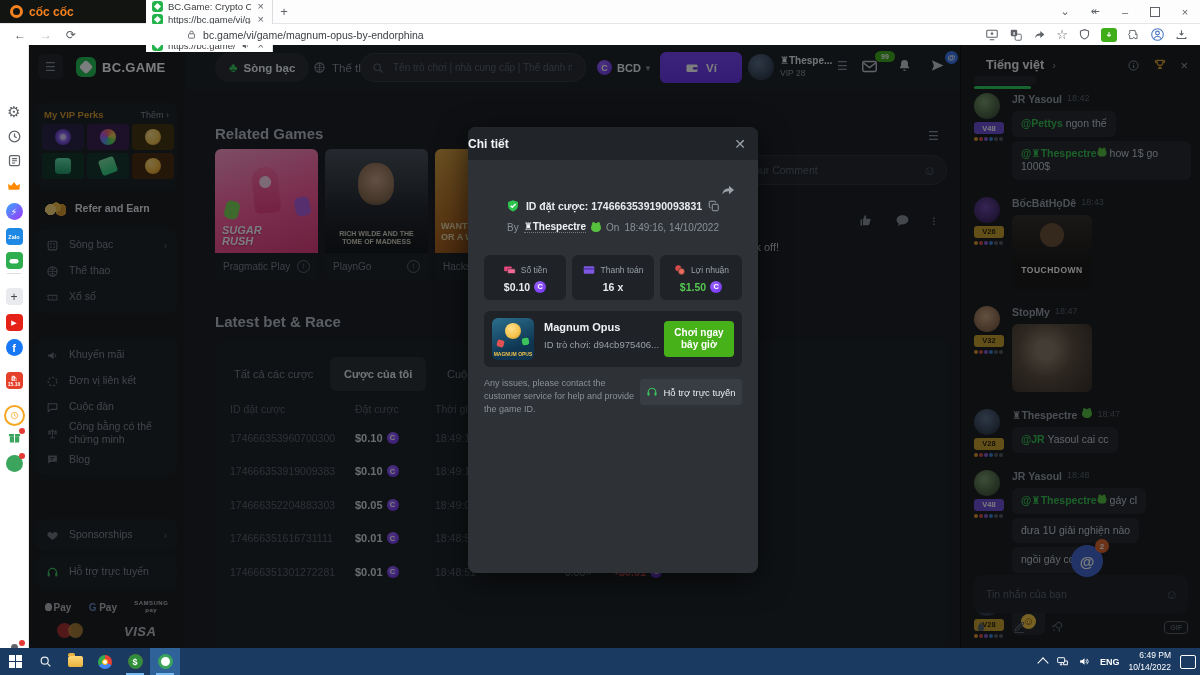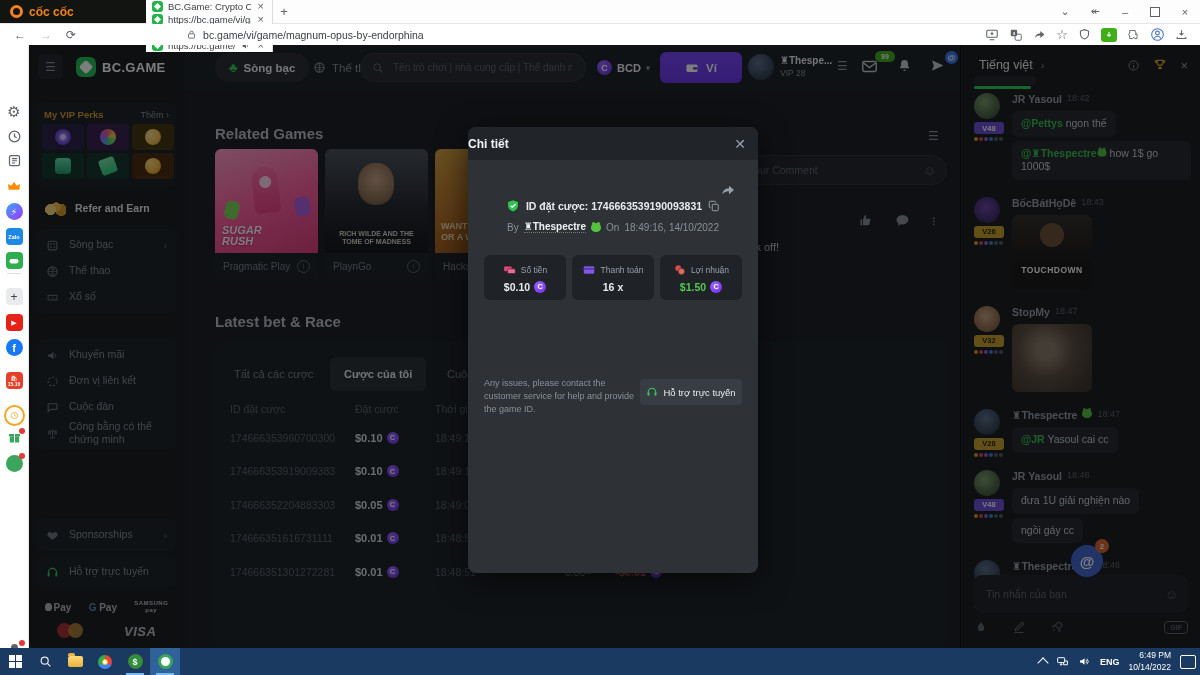--- a/index.html
+++ b/index.html
@@ -146,21 +146,21 @@
   #bethead{position:absolute;left:0;top:58px;width:100%;height:20px;color:#5a6169;font-size:10.5px;}
   .betrow{position:absolute;left:0;width:100%;height:33px;}
   .betrow .bid,.betrow .btime{color:#5a6169;font-size:10.5px;white-space:nowrap;overflow:hidden;}
   .betrow .bamt{color:#d7dbdf;font-size:11px;font-weight:bold;display:flex;align-items:center;gap:4px;}
   .betrow .bpay{color:#8a9097;font-size:10.5px;}
   .betrow .bprofit{color:#e05252;font-size:11px;font-weight:bold;display:flex;align-items:center;gap:4px;}
 
   
   #chat{position:absolute;left:932px;top:0;width:240px;height:603px;background:#17191c;border-left:1px solid #0d0e10;}
   #chat-head{position:absolute;left:0;top:0;width:240px;height:40px;display:flex;align-items:center;}
-  #chat-lang{color:#eef1f3;font-size:12.5px;font-weight:normal;margin-left:18px;text-align:center;}
+  #chat-lang{color:#eef1f3;font-size:12.5px;font-weight:bold;margin-left:25px;text-align:center;}
   #chat-head .chev{color:#8a9097;font-size:11px;margin-left:8px;}
   #chat-head .hic{margin-left:auto;display:flex;align-items:center;gap:13px;margin-right:13px;}
   #room-pill{position:absolute;left:13px;top:31px;width:62px;height:9px;border-radius:3px;background:#222529;}
   #room-line{position:absolute;left:13px;top:41px;width:57px;height:3px;border-radius:2px;background:#2ecf5a;}
   #chat-msgs{position:absolute;left:0;top:48px;width:240px;}
   .msg{display:flex;padding:0 10px 0 13px;margin-bottom:13px;}
   .msg-left{width:38px;flex:none;}
   .avatar{width:26px;height:26px;border-radius:50%;}
   .av-green{background:radial-gradient(circle at 40% 35%,#7a9d6b,#2c3b28);}
   .av-purple{background:radial-gradient(circle at 45% 40%,#6b46a8,#2a1745);}
@@ -539,20 +539,29 @@
               <span class="nlab">Cuộc đàn</span>
             </div>
             <div class="navitem">
               <span>
                 <svg width="13" height="13" viewBox="0 0 24 24">
                   <path d="M12 4.5v13.5M7.5 20h9M4 7.5h16M6.5 7.5l-2.2 5.2h4.4zM17.5 7.5l-2.2 5.2h4.4z" fill="none" stroke="#6d747c" stroke-width="1.7"></path>
                 </svg>
               </span>
               <span class="nlab">Công bằng có thể chứng minh</span>
             </div>
+            <div class="navitem">
+              <span>
+                <svg width="13" height="13" viewBox="0 0 24 24">
+                  <path d="M4 4.5h16v11.5H8.5L4 19.5z" fill="#6d747c"></path>
+                  <path d="M8 8.5h8M8 11.5h5" stroke="#17191c" stroke-width="1.6"></path>
+                </svg>
+              </span>
+              <span class="nlab">Blog</span>
+            </div>
           </div>
           <div class="navgroup" style="top: 474px;">
             <div class="navitem">
               <span>
                 <svg width="13" height="13" viewBox="0 0 24 24">
                   <path d="M12 20s-7.2-4.3-9-8C1.4 8.4 4 5.4 7 5.4c2 0 3.5 1.1 5 3.1 1.5-2 3-3.1 5-3.1 3 0 5.6 3 4 6.6-1.8 3.7-9 8-9 8z" fill="#6d747c"></path>
                 </svg>
               </span>
               <span class="nlab">Sponsorships</span>
               <span class="chev">›</span>
@@ -875,20 +884,21 @@
                 <span style="background: rgb(59, 130, 208);"></span>
                 <span style="background: rgb(86, 92, 99);"></span>
                 <span style="background: rgb(86, 92, 99);"></span>
               </div>
             </div>
             <div class="msg-body">
               <div class="msg-head">
                 <span class="msg-user">JR Yasoul</span>
                 <span class="msg-time">18:48</span>
               </div>
+              <div class="bubble"><span class="mention">@♜Thespectre</span><span class="frog sm"></span> <span>gáy cl</span></div>
               <div class="bubble"><span>đưa 1U giải nghiện nào</span></div>
               <div class="bubble"><span>ngồi gáy cc</span></div>
             </div>
           </div>
           <div class="msg">
             <div class="msg-left">
               <div class="avatar av-suit"></div>
               <div class="vbadge gold">V28</div>
               <div class="gemdots">
                 <span style="background: rgb(227, 155, 45);"></span>
@@ -1002,20 +1012,39 @@
                 <circle cx="14.5" cy="14.5" r="5.5" fill="#e46a5a" stroke="#1f2227"></circle>
               </svg>
               <span>Lợi nhuận</span>
             </div>
             <div class="sv pos">
               <span>$1.50</span>
               <span class="coin sm">C</span>
             </div>
           </div>
         </div>
+      <div id="gamebox">
+        <div id="gthumb">
+          <div class="lion"></div>
+          <div class="gem1"></div>
+            <div class="gem2"></div>
+          <div class="mtxt">MAGNUM OPUS</div>
+        </div>
+        <div id="gname">Magnum Opus</div>
+        <div id="gid">
+          <span>ID trò chơi: d94cb975406...</span>
+          <span id="copy-ic2">
+              <svg width="11" height="11" viewBox="0 0 24 24">
+                <rect x="8.5" y="8.5" width="12" height="13" rx="2" fill="none" stroke="#9aa0a7" stroke-width="2"></rect>
+                <path d="M5.5 15.5h-1a2 2 0 0 1-2-2v-9a2 2 0 0 1 2-2h9a2 2 0 0 1 2 2v1" fill="none" stroke="#9aa0a7" stroke-width="2"></path>
+              </svg>
+            </span>
+        </div>
+        <div id="playbtn">Chơi ngay bây giờ</div>
+      </div>
       <div id="mnote">Any issues, please contact the customer service for help and provide the game ID.</div>
       <div id="supportbtn">
         <span id="headset-ic">
             <svg width="12" height="12" viewBox="0 0 24 24">
               <path d="M4.5 14v-2a7.5 7.5 0 0 1 15 0v2" fill="none" stroke="#3bc35b" stroke-width="2.2"></path>
               <rect x="3" y="12.5" width="4" height="7" rx="1.8" fill="#3bc35b"></rect>
               <rect x="17" y="12.5" width="4" height="7" rx="1.8" fill="#3bc35b"></rect>
             </svg>
           </span>
         <span>Hỗ trợ trực tuyến</span>

